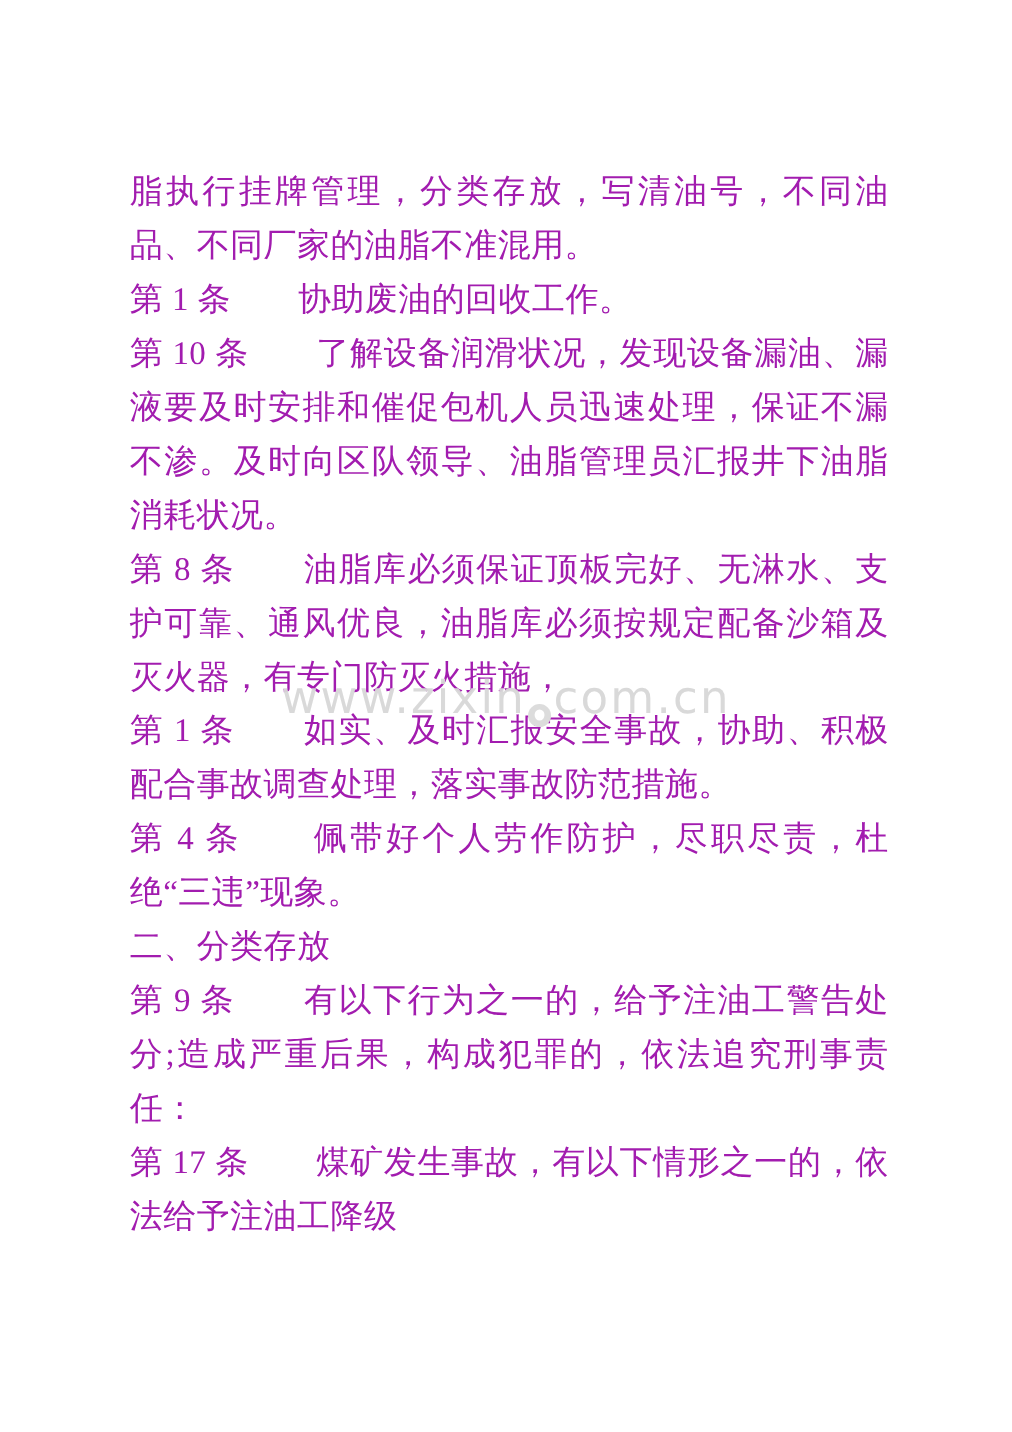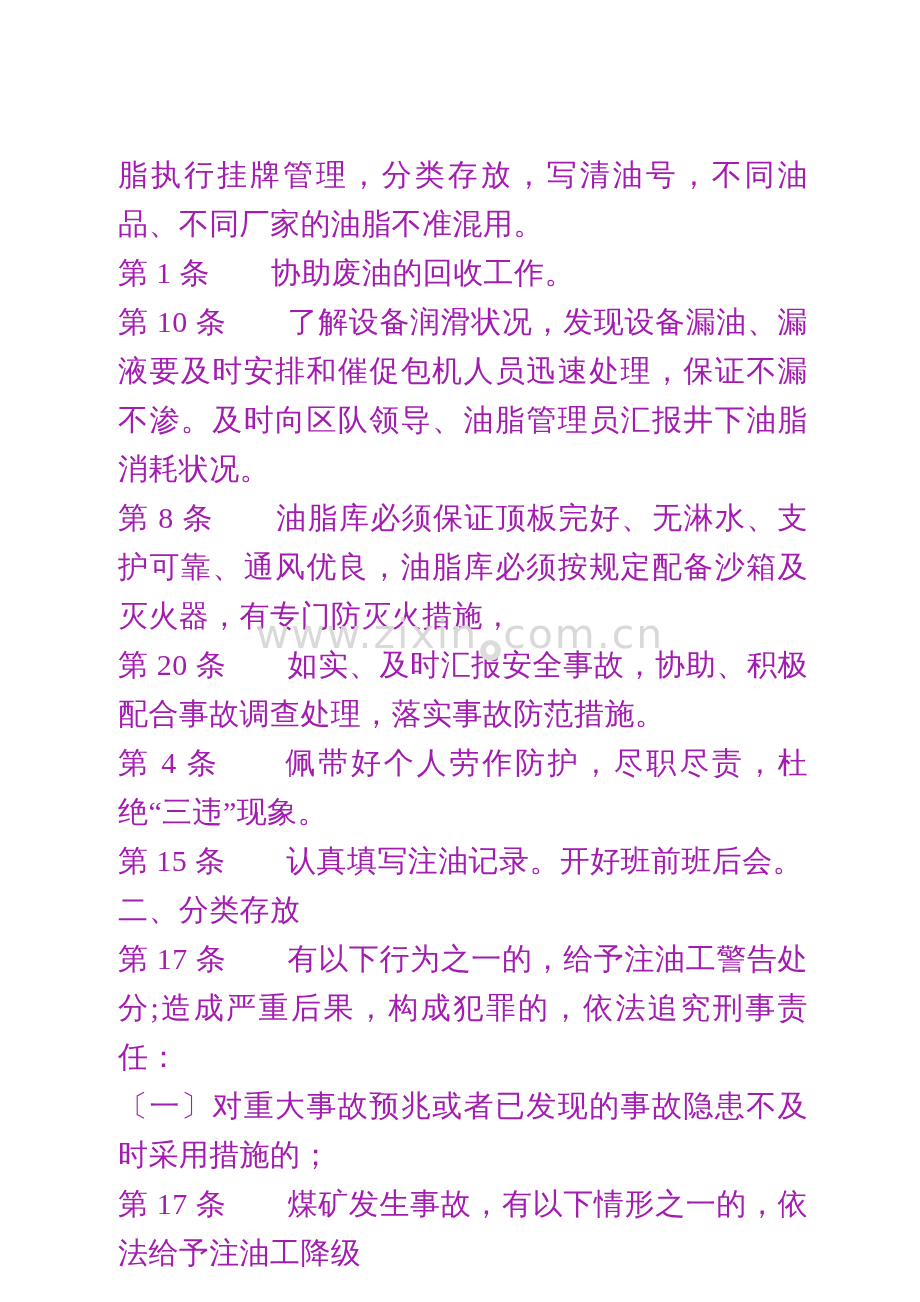--- a/index.html
+++ b/index.html
@@ -79,26 +79,24 @@
 </head>
 <body>
 
 <div class="page">
 
   <div class="content">
     <p class="para">脂执行挂牌管理，分类存放，写清油号，不同油品、不同厂家的油脂不准混用。</p>
     <p class="para">第 1 条　　协助废油的回收工作。</p>
     <p class="para">第 10 条　　了解设备润滑状况，发现设备漏油、漏液要及时安排和催促包机人员迅速处理，保证不漏不渗。及时向区队领导、油脂管理员汇报井下油脂消耗状况。</p>
     <p class="para">第 8 条　　油脂库必须保证顶板完好、无淋水、支护可靠、通风优良，油脂库必须按规定配备沙箱及灭火器，有专门防灭火措施，</p>
-    <p class="para">第 20 条　　如实、及时汇报安全事故，协助、积极配合事故调查处理，落实事故防范措施。</p>
+    <p class="para">第 1 条　　如实、及时汇报安全事故，协助、积极配合事故调查处理，落实事故防范措施。</p>
     <p class="para">第 4 条　　佩带好个人劳作防护，尽职尽责，杜绝“三违”现象。</p>
-    <p class="para">第 15 条　　认真填写注油记录。开好班前班后会。</p>
     <p class="para">二、分类存放</p>
-    <p class="para">第 17 条　　有以下行为之一的，给予注油工警告处分;造成严重后果，构成犯罪的，依法追究刑事责任：</p>
-    <p class="para">〔一〕对重大事故预兆或者已发现的事故隐患不及时采用措施的；</p>
+    <p class="para">第 9 条　　有以下行为之一的，给予注油工警告处分;造成严重后果，构成犯罪的，依法追究刑事责任：</p>
     <p class="para">第 17 条　　煤矿发生事故，有以下情形之一的，依法给予注油工降级</p>
   </div>
 
   <div class="watermark">
     <span class="wm-text">www.zixin</span>
     <span class="wm-dot"></span>
     <span class="wm-text">com.cn</span>
   </div>
 
 </div>

